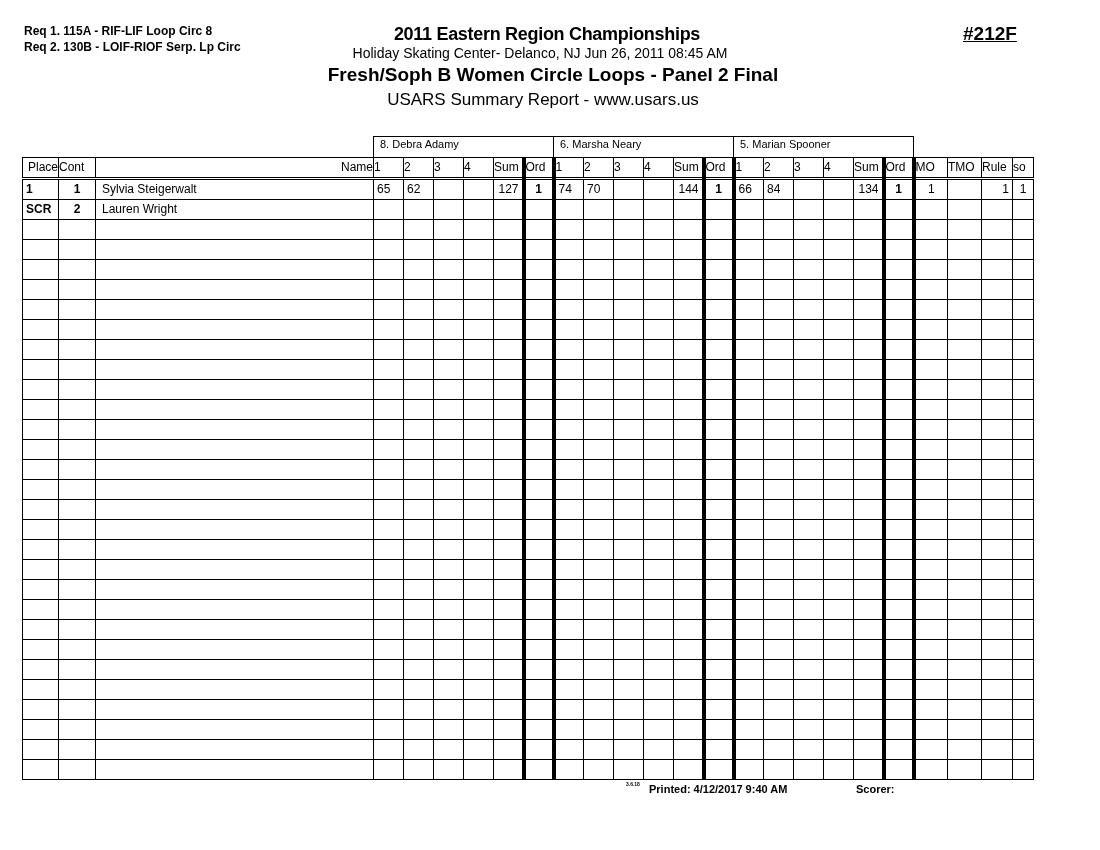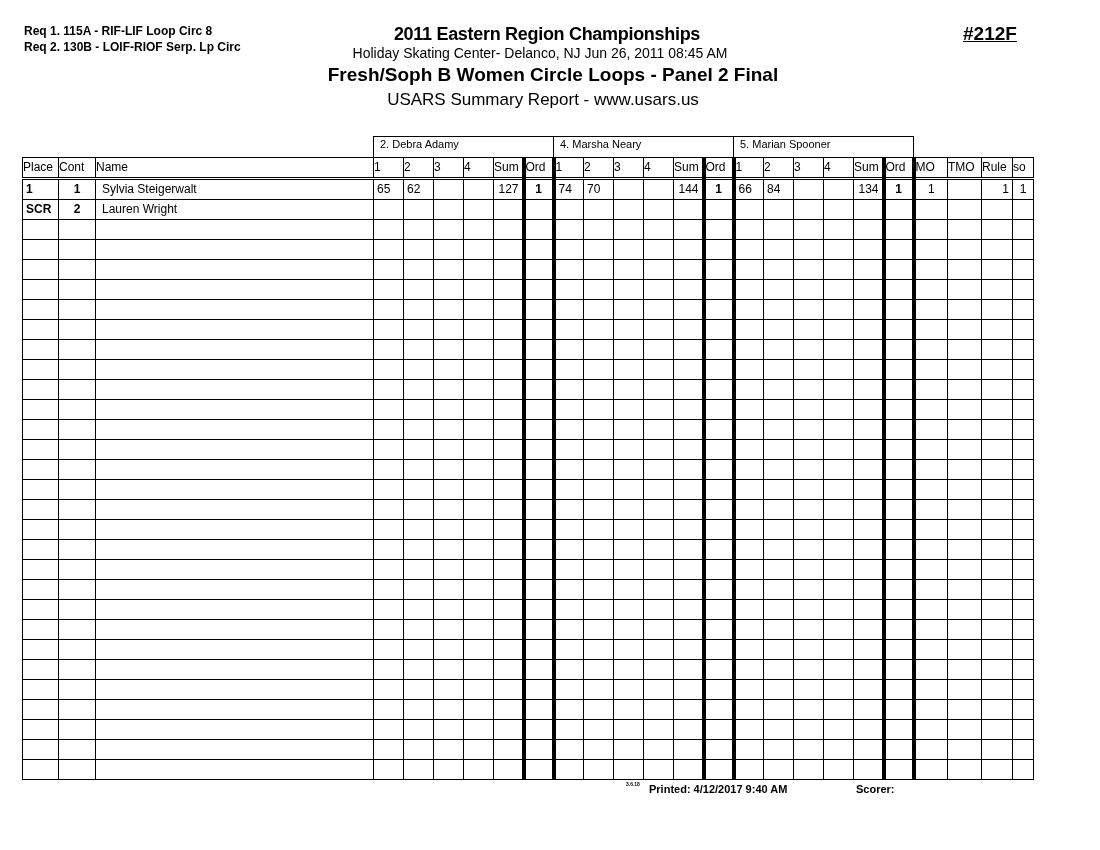--- a/index.html
+++ b/index.html
@@ -13,21 +13,21 @@
   .t2 { top:45px; font-size:14px; left:-10px; }
   .t3 { top:64px; font-size:19px; font-weight:bold; left:3px; }
   .t4 { top:90px; font-size:17px; left:-7px; }
 
   table.grid { position:absolute; left:22px; top:136px; border-collapse:collapse; table-layout:fixed; }
   table.grid td { border:1px solid #000; padding:0; height:19px; font-size:12px; overflow:hidden; white-space:nowrap; line-height:19px; }
   table.grid td.nob { border:none; }
   table.grid tr.judge-row td { height:20px; }
   table.grid tr.judge-row td.jname { border:1px solid #000; border-bottom:1px solid #000; vertical-align:top; line-height:14px; padding-left:6px; font-size:11px; }
   table.grid tr.head-row td { border-bottom:3px double #000; font-size:12px; }
-  table.grid tr.head-row td.left { text-align:left; padding-left:0; }
+  table.grid tr.head-row td.left { text-align:right; padding-left:0; }
   .c { text-align:center; }
   .r { text-align:right; padding-right:3px !important; }
   .l { text-align:left; padding-left:3px !important; }
   .b { font-weight:bold; }
   .nm { font-weight:normal; padding-left:6px !important; font-size:13px; }
   .thick { border-left:4px solid #000 !important; }
 
   .footer { position:absolute; top:783px; font-size:11px; font-weight:bold; white-space:nowrap; }
   .ver { position:absolute; left:626px; top:781px; font-size:5px; font-weight:bold; }
   .printed { left:649px; }
@@ -69,22 +69,22 @@
       <col style="width:30px">
       <col style="width:30px">
     <col style="width:34px">
       <col style="width:34px">
       <col style="width:31px">
       <col style="width:21px">
   </colgroup>
   <tbody id="tbody">
     <tr class="judge-row">
       <td class="nob" colspan="3"></td>
-      <td class="jname" colspan="6">2.  Debra Adamy</td>
-      <td class="jname" colspan="6">4.  Marsha Neary</td>
+      <td class="jname" colspan="6">8.  Debra Adamy</td>
+      <td class="jname" colspan="6">6.  Marsha Neary</td>
       <td class="jname" colspan="6">5.  Marian Spooner</td>
       <td class="nob" colspan="4"></td>
     </tr>
     <tr class="head-row">
       <td class="left">Place</td>
       <td>Cont</td>
       <td class="left">Name</td>
       <td>1</td>
       <td>2</td>
       <td>3</td>

